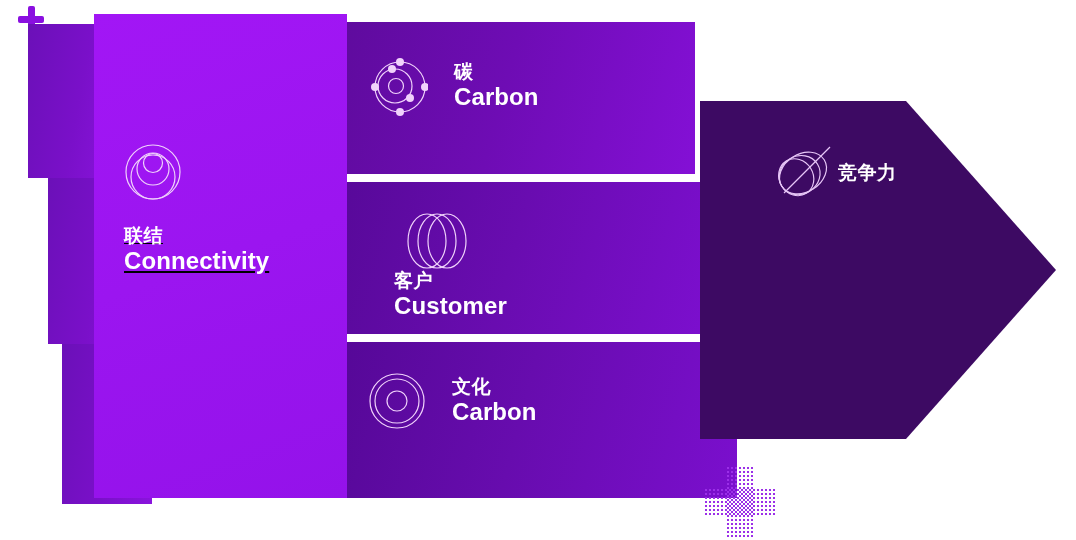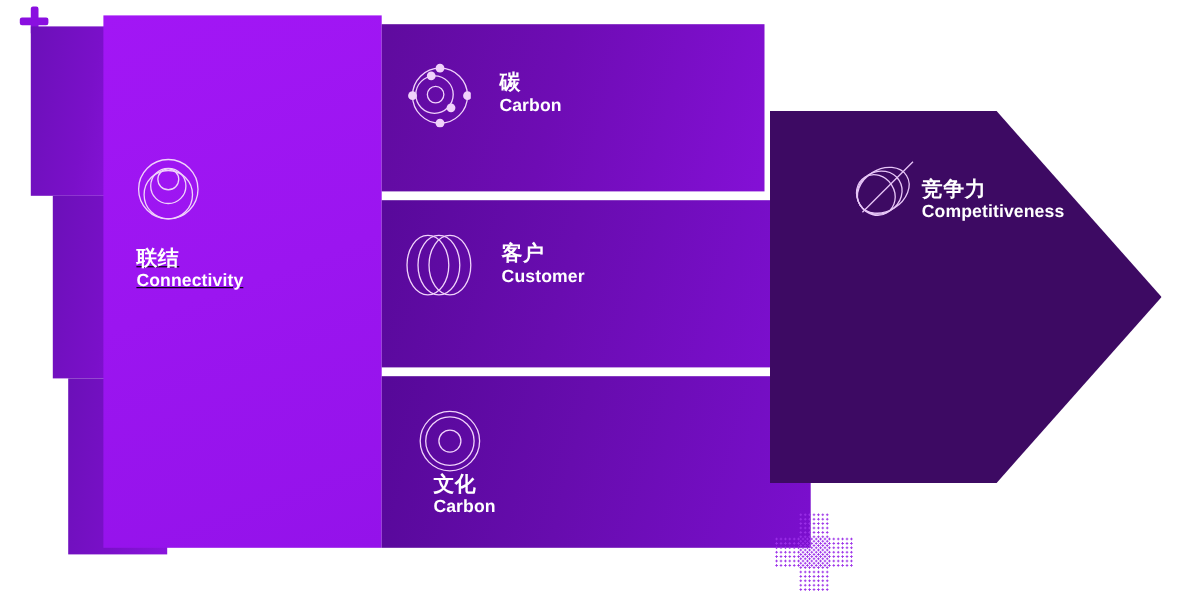--- a/index.html
+++ b/index.html
@@ -144,39 +144,39 @@
     color: #ffffff;
     line-height: 1.18;
   }
   .label-cn {
     font-size: 19px;
     font-weight: bold;
     letter-spacing: 0.5px;
     white-space: nowrap;
   }
   .label-en {
-    font-size: 16px;
+    font-size: 24px;
     font-weight: bold;
     letter-spacing: 0.1px;
     white-space: nowrap;
   }
 
   
   .content-connectivity {
     left: 124px;
     top: 143px;
     flex-direction: column;
     align-items: flex-start;
     text-decoration: underline;
   }
   .content-connectivity .labels { margin-top: 24px; }
 
   .content-carbon   { left: 368px; top: 56px;  }
-  .content-customer { left: 368px; top: 212px; }
-  .content-culture  { left: 368px; top: 372px; flex-direction: column; }
+  .content-customer { left: 368px; top: 212px; flex-direction: column; }
+  .content-culture  { left: 368px; top: 372px; }
   .content-competitiveness { left: 772px; top: 140px; flex-direction: row; align-items: flex-start; }
   .content-competitiveness .labels { margin-top: 22px; }
 
   .content-carbon .labels,
   .content-customer .labels,
   .content-culture .labels { margin-left: 26px; }
 </style>
 </head>
 <body>
 
@@ -269,21 +269,20 @@
         <g transform="rotate(-32 31 33)">
           <ellipse cx="31" cy="33" rx="25" ry="19"></ellipse>
           <ellipse cx="27" cy="33" rx="21" ry="19"></ellipse>
           <ellipse cx="23" cy="33" rx="17" ry="19"></ellipse>
         </g>
         <line x1="12" y1="53" x2="58" y2="7"></line>
       </svg>
     </span>
     <span class="labels">
       <div class="label-cn">竞争力</div>
-      <div class="label-en">Competitiveness</div>
     </span>
   </div>
 
   <div class="plus-dotted" style="left:704px; top:466px; width:72px; height:72px;">
     <span class="vbar"></span>
     <span class="hbar"></span>
   </div>
 
 </div>
 

